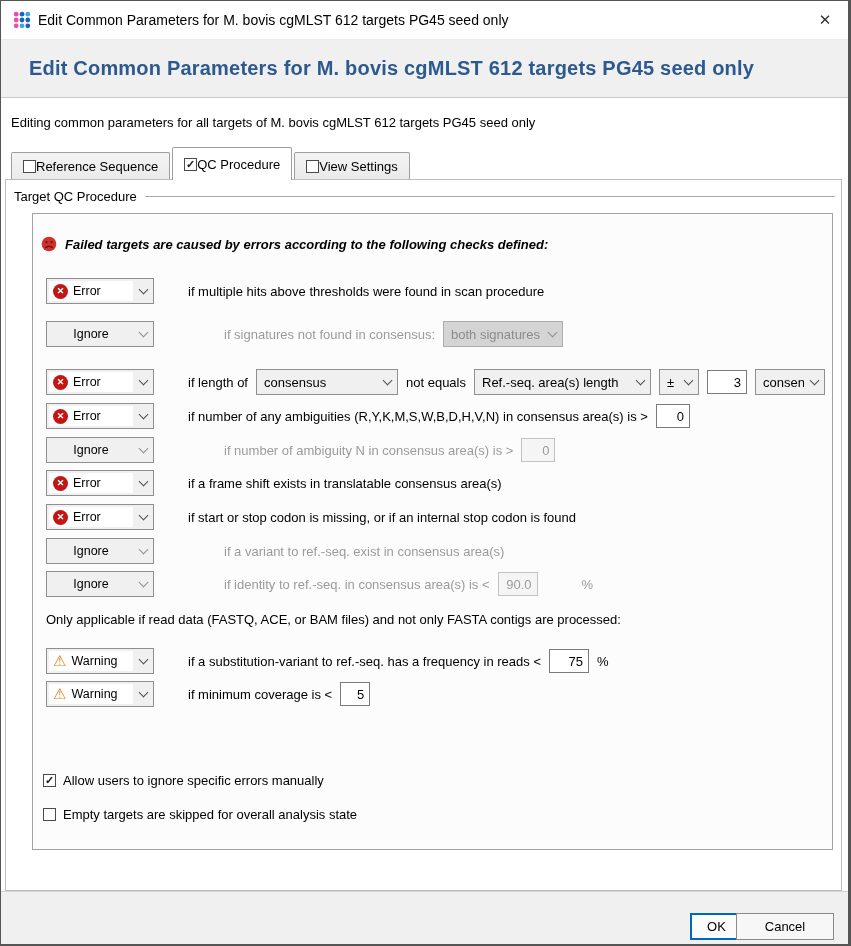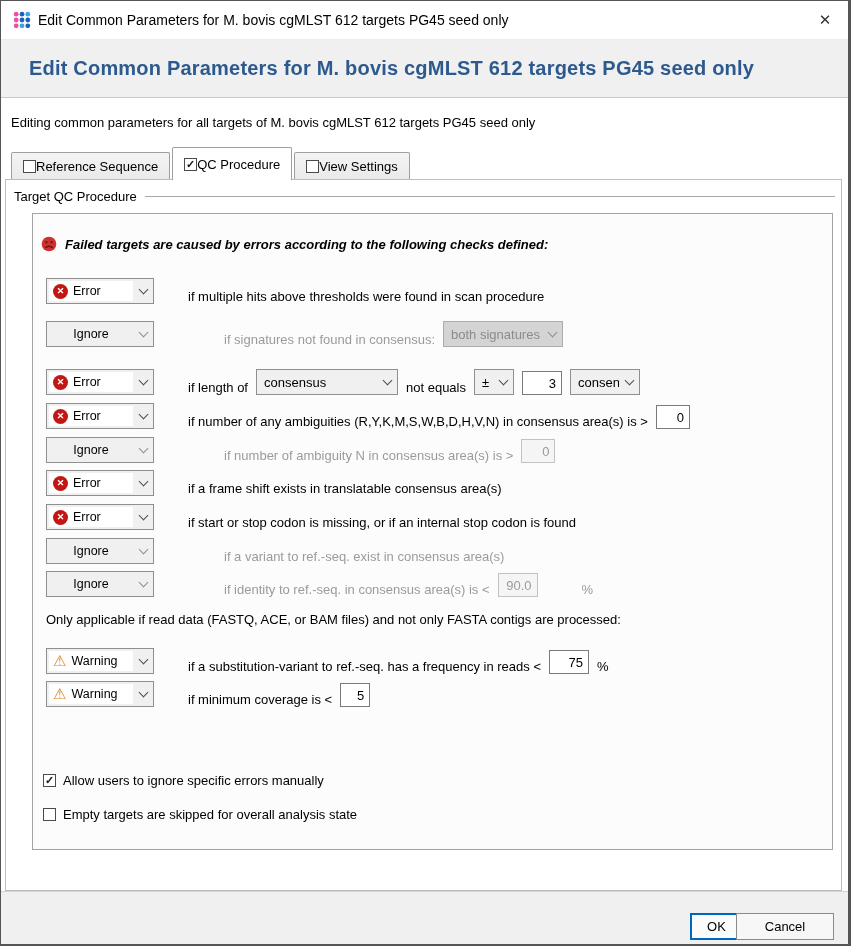--- a/index.html
+++ b/index.html
@@ -72,21 +72,21 @@
   .groupbox-head { position:absolute; top:9px; left:8px; right:6px; display:flex; align-items:center; gap:8px; }
   .groupbox-title { font-size:13px; color:#000; white-space:nowrap; }
   .groupbox-line { flex:1; border-top:1px solid #a8a8a8; }
 
   .inner-panel {
     position:absolute; top:33px; left:26px; width:801px; height:637px;
     background:#fcfcfc; border:1px solid #a3a3a3;
   }
 
   
-  .row { position:absolute; left:13px; right:6px; height:26px; display:flex; align-items:flex-end; column-gap:8px; }
+  .row { position:absolute; left:13px; right:6px; height:26px; display:flex; align-items:center; column-gap:8px; }
   .rtext { font-size:13px; color:#000; white-space:nowrap; }
   .row.dim .rtext, .dimtext { color:#9b9b9b;padding-left:36px; }
 
   .note-row { position:absolute; left:8px; top:22px; display:flex; align-items:center; gap:8px; }
   .note-text { font-size:13px; font-style:italic; font-weight:600; color:#000; }
 
   .section-note { position:absolute; left:13px; top:398px; font-size:13px; color:#000; }
 
   
   .combo {
@@ -247,20 +247,26 @@
             </span>
         </div>
         <span class="rtext">if length of</span>
         <div class="combo plain" style="width:142px">
           <span class="plain-label">consensus</span>
           <span class="combo-arrow">
               <i class="chev"></i>
             </span>
         </div>
         <span class="rtext">not equals</span>
+        <div class="combo plain" style="width:177px">
+          <span class="plain-label">Ref.-seq. area(s) length</span>
+          <span class="combo-arrow">
+              <i class="chev"></i>
+            </span>
+        </div>
         <div class="combo plain" style="width:40px">
           <span class="plain-label">±</span>
           <span class="combo-arrow">
               <i class="chev"></i>
             </span>
         </div>
         <input class="num" style="width: 40px;" value="3">
         <div class="combo plain" style="width:70px">
           <span class="plain-label">consensus</span>
           <span class="combo-arrow">

